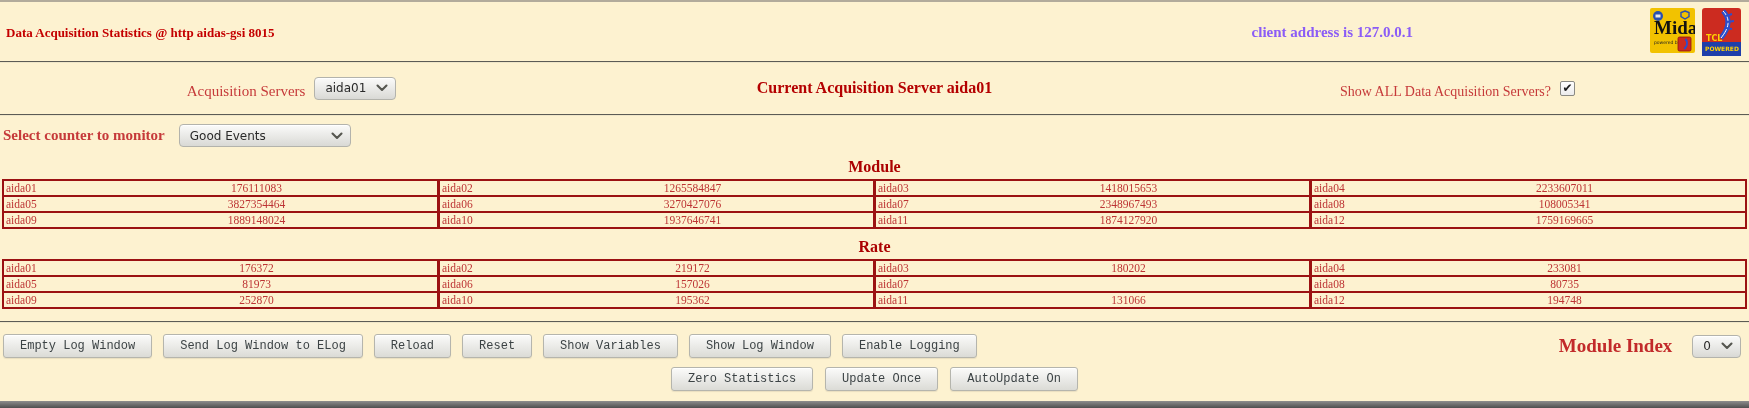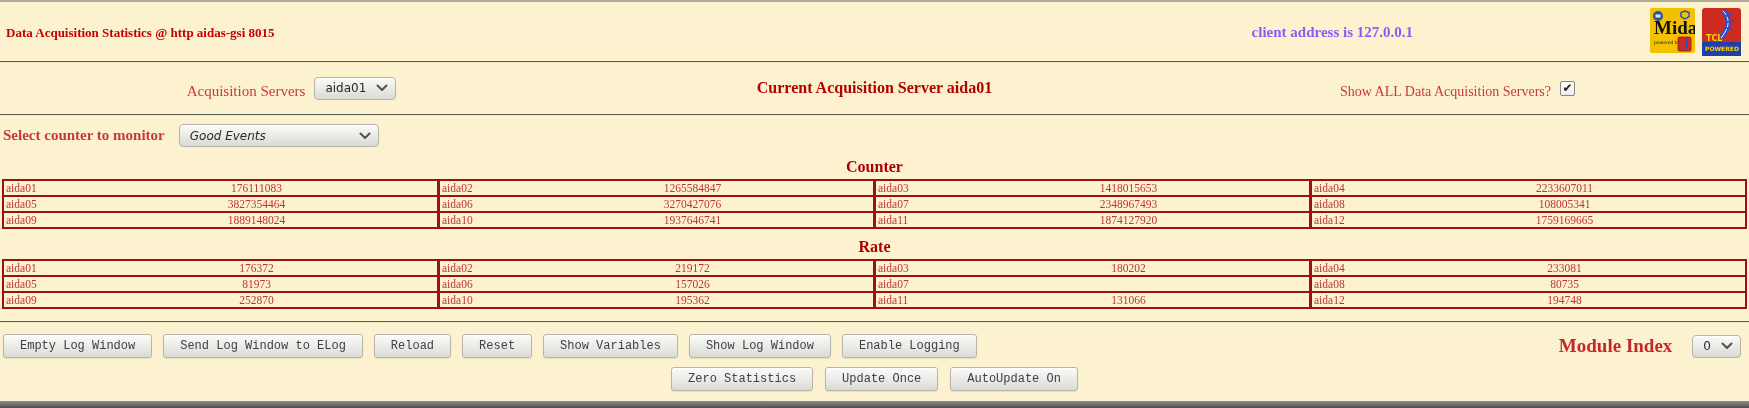--- a/index.html
+++ b/index.html
@@ -58,21 +58,21 @@
     width: 15px; height: 15px; display: inline-flex; align-items: center; justify-content: center;
     background: linear-gradient(#ffffff, #ececec);
     border: 1px solid #8a8a84; border-radius: 2px;
     font-size: 12px; line-height: 1; color: #1c1c1c;
     font-family: "DejaVu Sans", sans-serif;
   }
 
   
   .select-counter-row { display: flex; align-items: center; gap: 14px; padding: 8px 12px 6px 3px; }
   .select-counter-label { font-size: 15px; font-weight: bold; color: #c63a3a; }
-  .wide-select { width: 200px; font-style: italic; }
+  .wide-select { width: 172px; }
 
   
   .section-heading {
     text-align: center; font-size: 16px; font-weight: bold; color: #ab0000;
     margin: 5px 0 3px 0;
   }
   .dtable { margin: 0 2px; }
   .drow { display: flex; border: 2px solid #9b1212; }
   .drow + .drow { border-top: 0; }
   .dcell { flex: 1; display: flex; align-items: center; padding: 1px 2px; min-height: 14px; }
@@ -163,21 +163,21 @@
 <div class="select-counter-row">
   <span class="select-counter-label">Select counter to monitor</span>
   <div class="gselect wide-select">
     <span>Good Events</span>
     <svg class="chev" viewBox="0 0 12 8">
         <path d="M1.5 1.5 L6 6 L10.5 1.5" stroke="#55564f" stroke-width="2.1" fill="none" stroke-linecap="round" stroke-linejoin="round"></path>
       </svg>
   </div>
 </div>
 
-<div class="section-heading">Counter</div>
+<div class="section-heading">Module</div>
 <div class="dtable">
     <div class="drow">
       <div class="dcell">
         <span class="dname">aida01</span>
         <span class="dval">176111083</span>
       </div>
       <div class="dcell">
         <span class="dname">aida02</span>
         <span class="dval">1265584847</span>
       </div>

